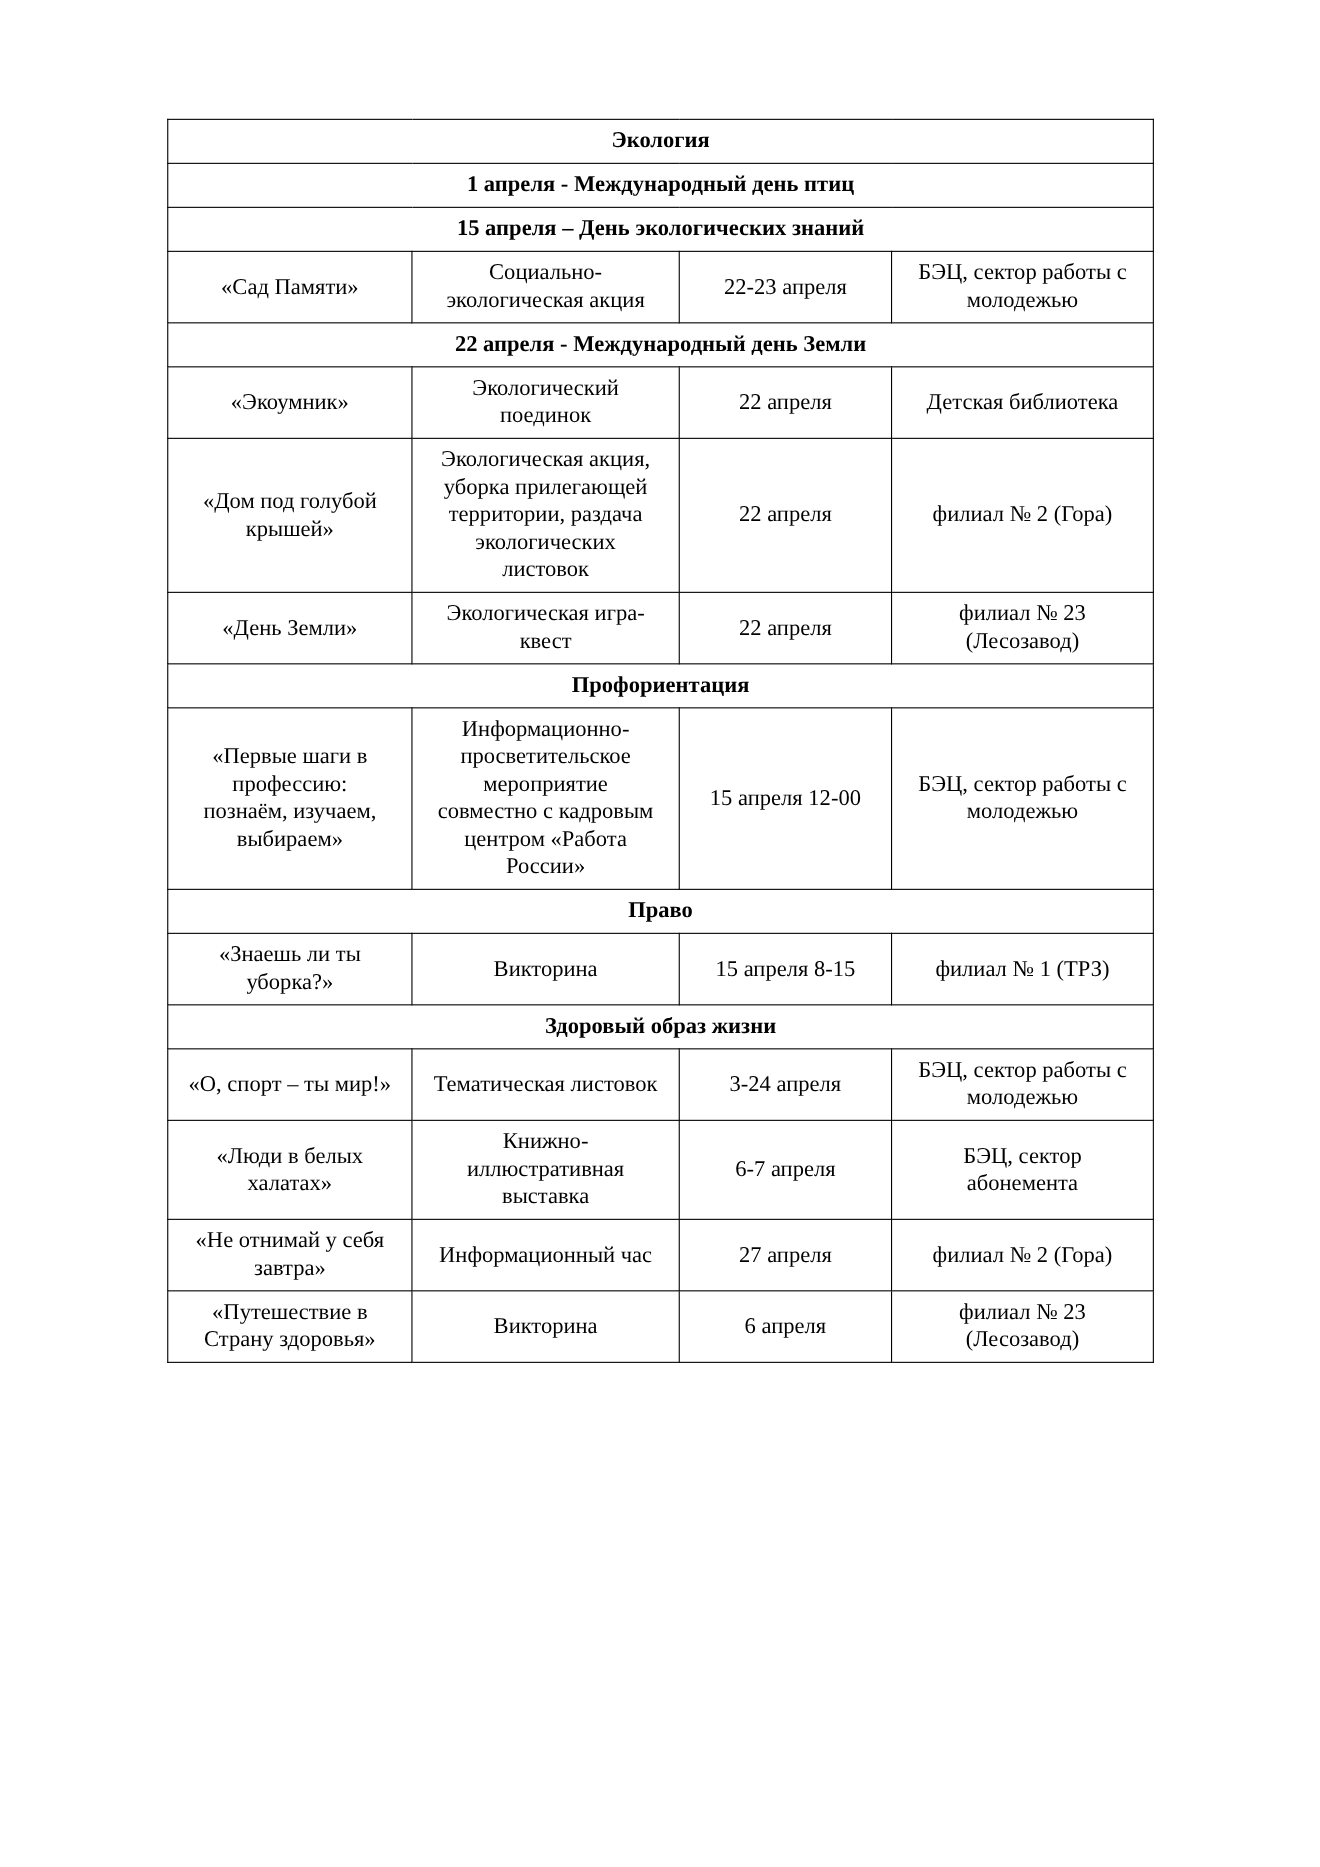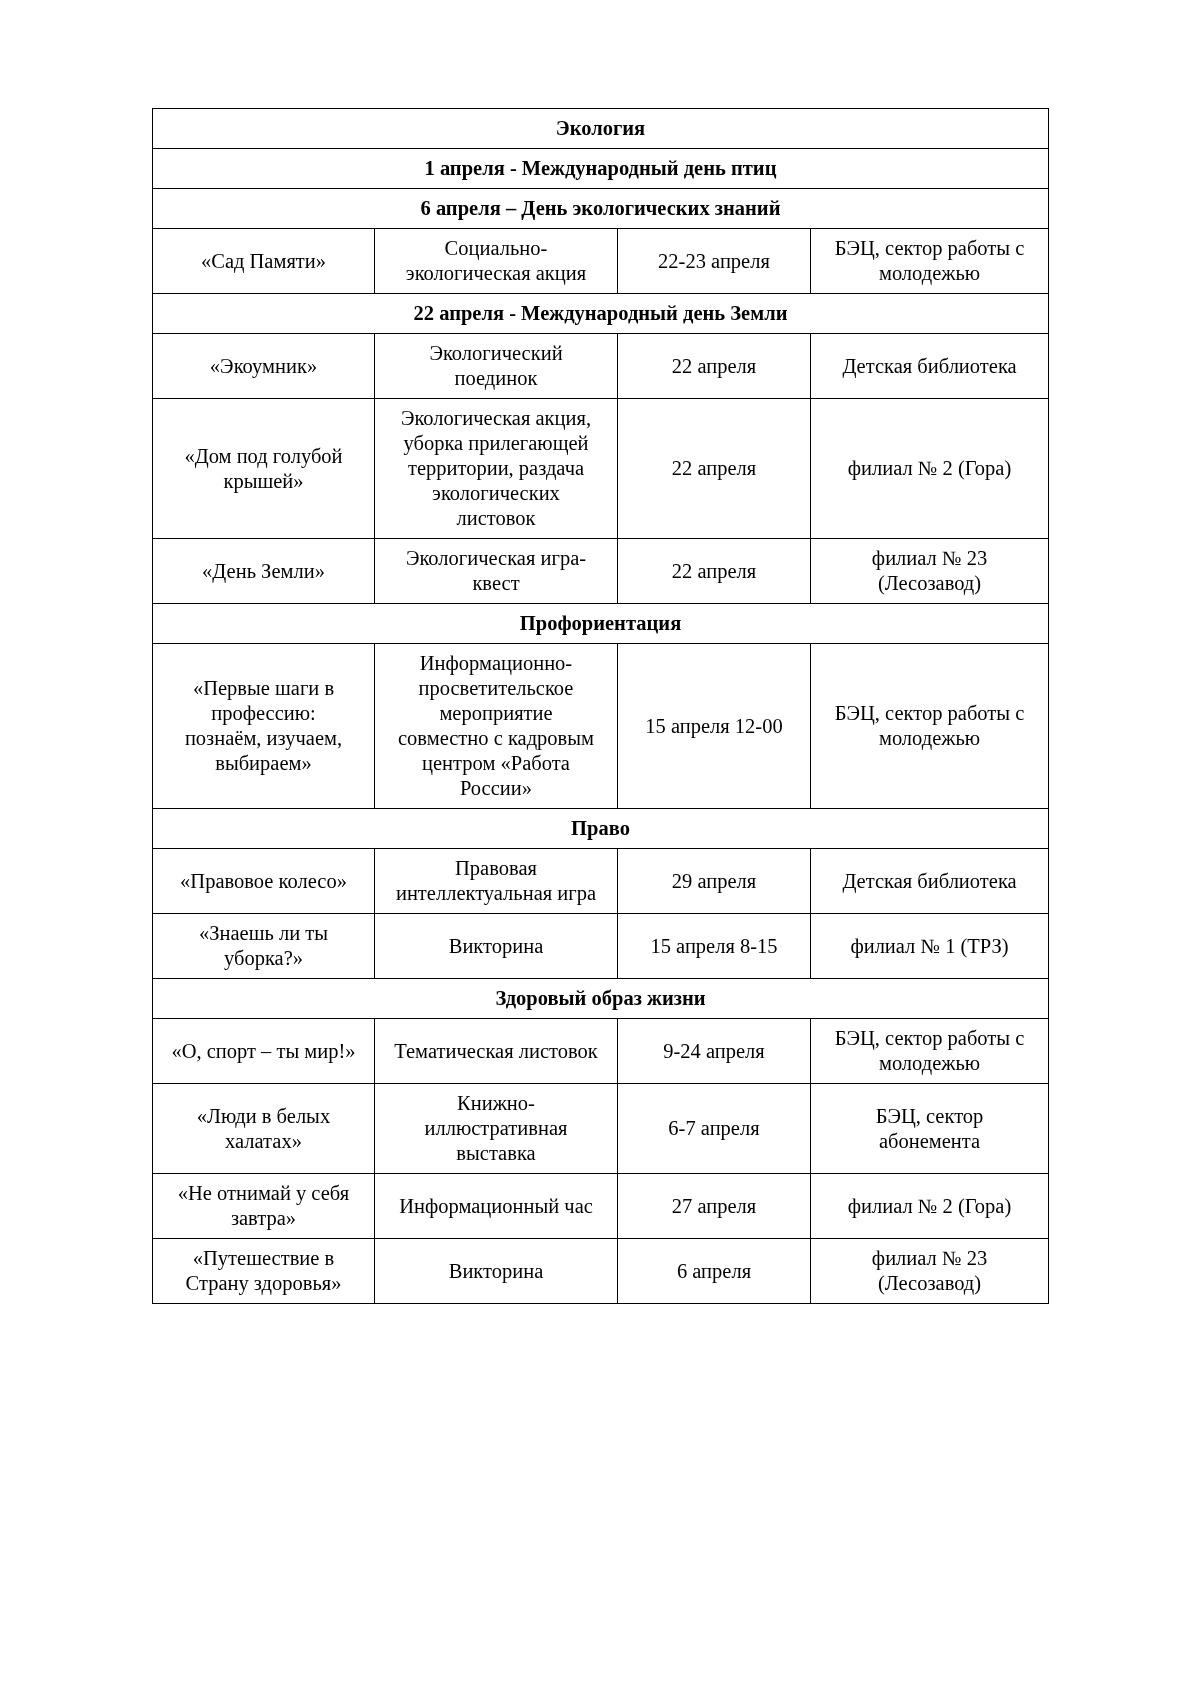--- a/index.html
+++ b/index.html
@@ -55,21 +55,21 @@
         <col class="c4">
     </colgroup>
     <tbody>
         <tr>
           <td class="section" colspan="4">Экология</td>
         </tr>
         <tr>
           <td class="section" colspan="4">1 апреля - Международный день птиц</td>
         </tr>
         <tr>
-          <td class="section" colspan="4">6 апреля – День экологических знаний</td>
+          <td class="section" colspan="4">15 апреля – День экологических знаний</td>
         </tr>
         <tr>
           <td>«Сад Памяти»</td>
           <td>Социально-экологическая акция</td>
           <td>22-23 апреля</td>
           <td>БЭЦ, сектор работы с молодежью</td>
         </tr>
         <tr>
           <td class="section" colspan="4">22 апреля - Международный день Земли</td>
         </tr>
@@ -97,38 +97,32 @@
         <tr>
           <td>«Первые шаги в профессию: познаём, изучаем, выбираем»</td>
           <td>Информационно-просветительское мероприятие совместно с кадровым центром «Работа России»</td>
           <td>15 апреля 12-00</td>
           <td>БЭЦ, сектор работы с молодежью</td>
         </tr>
         <tr>
           <td class="section" colspan="4">Право</td>
         </tr>
         <tr>
-          <td>«Правовое колесо»</td>
-          <td>Правовая интеллектуальная игра</td>
-          <td>29 апреля</td>
-          <td>Детская библиотека</td>
-        </tr>
-        <tr>
           <td>«Знаешь ли ты уборка?»</td>
           <td>Викторина</td>
           <td>15 апреля 8-15</td>
           <td>филиал № 1 (ТРЗ)</td>
         </tr>
         <tr>
           <td class="section" colspan="4">Здоровый образ жизни</td>
         </tr>
         <tr>
           <td>«О, спорт – ты мир!»</td>
           <td>Тематическая листовок</td>
-          <td>9-24 апреля</td>
+          <td>3-24 апреля</td>
           <td>БЭЦ, сектор работы с молодежью</td>
         </tr>
         <tr>
           <td>«Люди в белых халатах»</td>
           <td>Книжно-иллюстративная выставка</td>
           <td>6-7 апреля</td>
           <td>БЭЦ, сектор абонемента</td>
         </tr>
         <tr>
           <td>«Не отнимай у себя завтра»</td>

